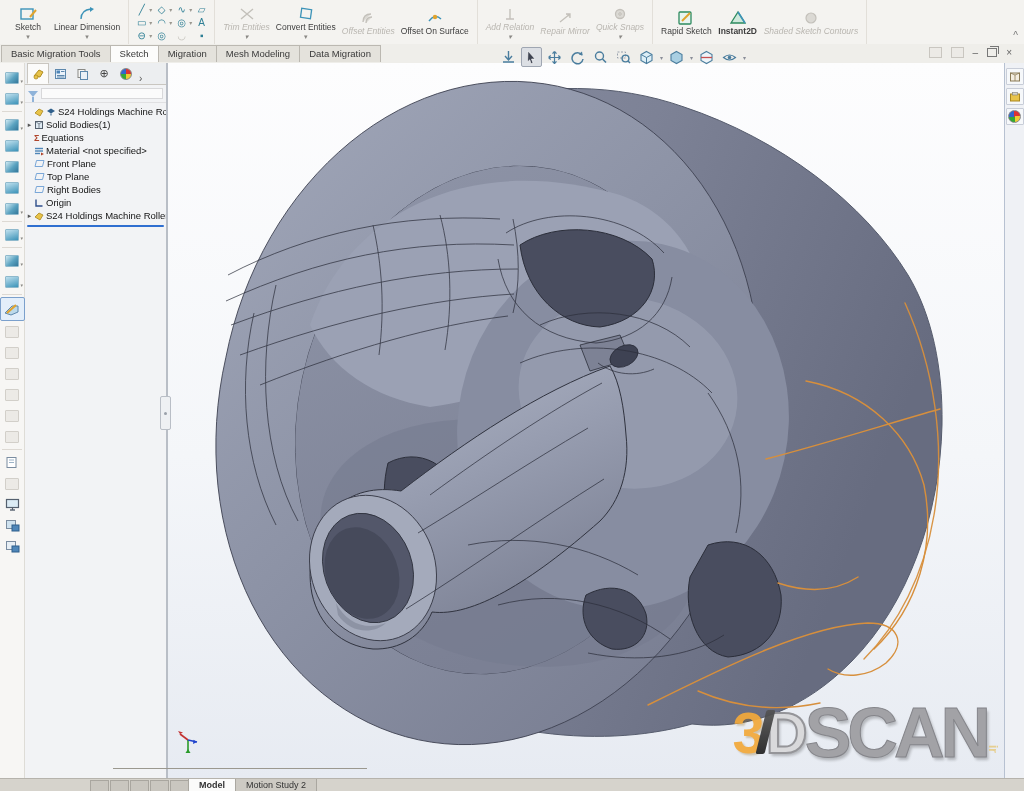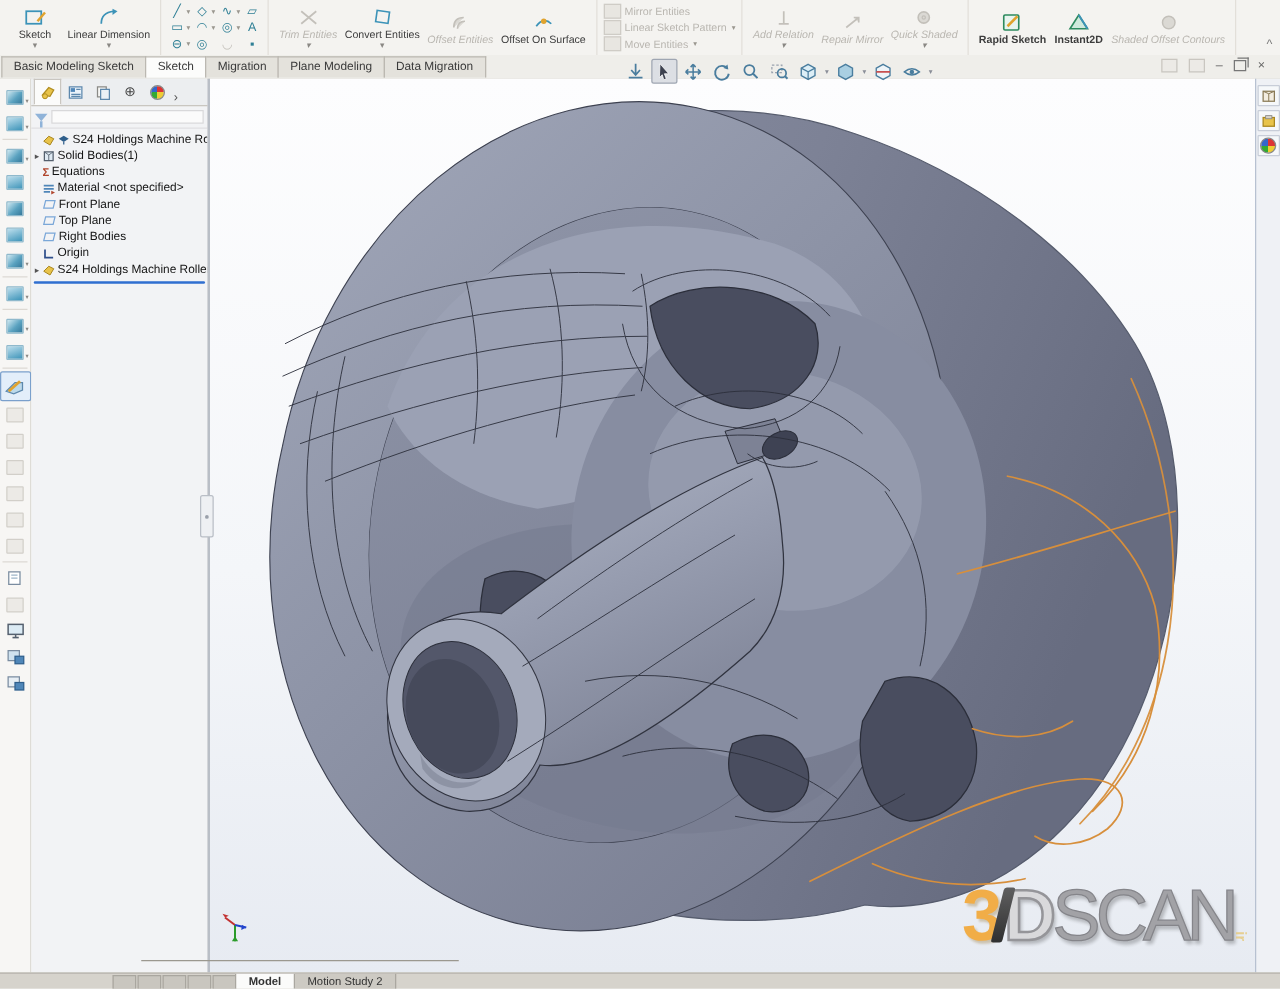--- a/index.html
+++ b/index.html
@@ -80,21 +80,21 @@
   
   #taskpane{position:absolute;left:1004px;top:63px;width:20px;height:715px;background:#eff1f5;border-left:1px solid #b7c1d1;display:flex;flex-direction:column;align-items:center;padding-top:5px;box-sizing:border-box;gap:3px;}
   .tpbtn{width:16px;height:15px;border:1px solid #c8cdd8;background:#f6f8fa;display:flex;align-items:center;justify-content:center;border-radius:1px;}
   .colorwheel{width:11px;height:11px;border-radius:50%;background:conic-gradient(#d33 0 25%,#ec3 25% 50%,#3a3 50% 75%,#36c 75% 100%);border:1px solid #888;}
 
   
   #watermark{position:absolute;right:6px;bottom:22px;display:flex;align-items:flex-end;opacity:.93;}
   .w3{font-size:58px;font-weight:bold;line-height:46px;color:#f2a93b;letter-spacing:-3px;text-shadow:2px 2px 2px rgba(130,85,0,.3);}
   .wpen{width:9px;height:44px;background:linear-gradient(#555,#222);transform:skewX(-14deg);margin:0 0 2px -1px;border-radius:2px;}
   .wd{font-size:58px;font-weight:bold;line-height:46px;color:#d8d8da;-webkit-text-stroke:2px #8f8f93;letter-spacing:-3px;margin-left:-4px;text-shadow:2px 3px 3px rgba(0,0,0,.25);}
-  .wscan{font-size:58px;font-weight:normal;line-height:46px;color:#9d9da1;-webkit-text-stroke:1px #7e7e83;letter-spacing:-4px;text-shadow:2px 3px 3px rgba(0,0,0,.25);}
+  .wscan{font-size:70px;font-weight:bold;line-height:46px;color:#9d9da1;-webkit-text-stroke:1px #7e7e83;letter-spacing:-4px;text-shadow:2px 3px 3px rgba(0,0,0,.25);}
   .wsuffix{writing-mode:vertical-rl;font-size:12px;font-weight:bold;color:#e6c878;line-height:10px;margin-left:1px;margin-bottom:3px;opacity:.85;}
 
   
   #triad{position:absolute;left:6px;bottom:20px;}
 
   
   #bottombar{position:absolute;left:0;top:778px;width:1024px;height:13px;background:#d6d3cc;border-top:1px solid #b6b3ac;display:flex;align-items:stretch;}
   #steppers{position:absolute;left:90px;top:1px;display:flex;gap:1px;}
   .stepbtn{width:17px;height:10px;background:#c9c6bf;border:1px solid #a9a69f;}
   .btab{height:16px;line-height:12px;padding:0 10px;font-size:9px;color:#333;background:#cdcac3;border-right:1px solid #aaa7a0;}
@@ -212,38 +212,20 @@
         <span class="bicon">
             <svg width="16" height="14" viewBox="0 0 16 14">
               <path d="M2 10 Q8 2 14 8" stroke="#3c93b8" fill="none" stroke-width="1.4"></path>
               <circle cx="8" cy="6" r="2.2" fill="#e0a32e"></circle>
             </svg>
           </span>
         <span>Offset On Surface</span>
       </div>
     </div>
 
-    <div class="rgroup">
-      <div class="stackcol">
-        <div class="srow">
-            <span class="sicon"></span>
-            <span>Mirror Entities</span>
-          </div>
-        <div class="srow">
-            <span class="sicon"></span>
-            <span>Linear Sketch Pattern</span>
-            <span class="ecaret">▾</span>
-          </div>
-        <div class="srow">
-            <span class="sicon"></span>
-            <span>Move Entities</span>
-            <span class="ecaret">▾</span>
-          </div>
-      </div>
-    </div>
 
     <div class="rgroup">
       <div class="bigbtn disabled">
         <span class="bicon">
             <svg width="16" height="14" viewBox="0 0 16 14">
               <path d="M8 2 V12 M4 12 H12" stroke="#c3c0ba" stroke-width="1.4" fill="none"></path>
             </svg>
           </span>
         <span>Add Relation</span>
         <span class="cap">▾</span>
@@ -256,62 +238,62 @@
           </span>
         <span>Repair Mirror</span>
       </div>
       <div class="bigbtn disabled">
         <span class="bicon">
             <svg width="16" height="14" viewBox="0 0 16 14">
               <circle cx="8" cy="7" r="4.5" fill="none" stroke="#c3c0ba" stroke-width="1.3"></circle>
               <circle cx="8" cy="7" r="1.3" fill="#c3c0ba"></circle>
             </svg>
           </span>
-        <span>Quick Shaded</span>
+        <span>Quick Snaps</span>
         <span class="cap">▾</span>
       </div>
     </div>
 
     <div class="rgroup">
       <div class="bigbtn">
         <span class="bicon">
           <svg width="18" height="16" viewBox="0 0 18 16">
               <rect x="2" y="2" width="12" height="12" rx="1" fill="#e8f4ef" stroke="#2d8a5e" stroke-width="1.3"></rect>
               <line x1="5" y1="11" x2="13" y2="3" stroke="#e0a32e" stroke-width="2"></line>
             </svg>
         </span>
-        <span style="font-weight:bold">Rapid Sketch</span>
+        <span style="font-weight:normal">Rapid Sketch</span>
       </div>
       <div class="bigbtn">
         <span class="bicon">
           <svg width="18" height="16" viewBox="0 0 18 16">
               <path d="M2 13 L9 2 L16 13 Z" fill="#cfe9dc" stroke="#2d8a5e" stroke-width="1.3"></path>
               <line x1="9" y1="2" x2="16" y2="13" stroke="#3c93b8" stroke-width="1.6"></line>
             </svg>
         </span>
         <span style="font-weight:bold">Instant2D</span>
       </div>
       <div class="bigbtn disabled">
         <span class="bicon">
             <svg width="16" height="14" viewBox="0 0 16 14">
               <circle cx="8" cy="7" r="5" fill="#e4e2dd" stroke="#c3c0ba" stroke-width="1.2"></circle>
             </svg>
           </span>
-        <span>Shaded Offset Contours</span>
+        <span>Shaded Sketch Contours</span>
       </div>
     </div>
     <span id="collapse-chevron">^</span>
   </div>
 
   <div id="tabbar">
     <div class="tabs">
-      <div class="tab">Basic Modeling Sketch</div>
+      <div class="tab">Basic Migration Tools</div>
       <div class="tab active">Sketch</div>
       <div class="tab">Migration</div>
-      <div class="tab">Plane Modeling</div>
+      <div class="tab">Mesh Modeling</div>
       <div class="tab">Data Migration</div>
     </div>
     <div id="winctl">
       <span class="ghosticon"></span>
       <span class="ghosticon"></span>
       <span class="wbtn">–</span>
       <span class="restore-glyph"></span>
       <span class="wbtn">×</span>
     </div>
   </div>

